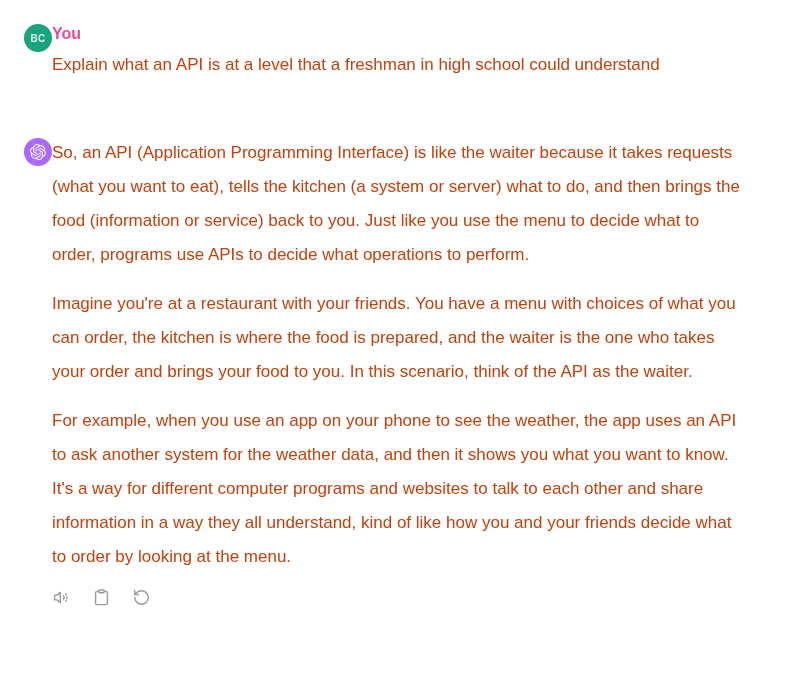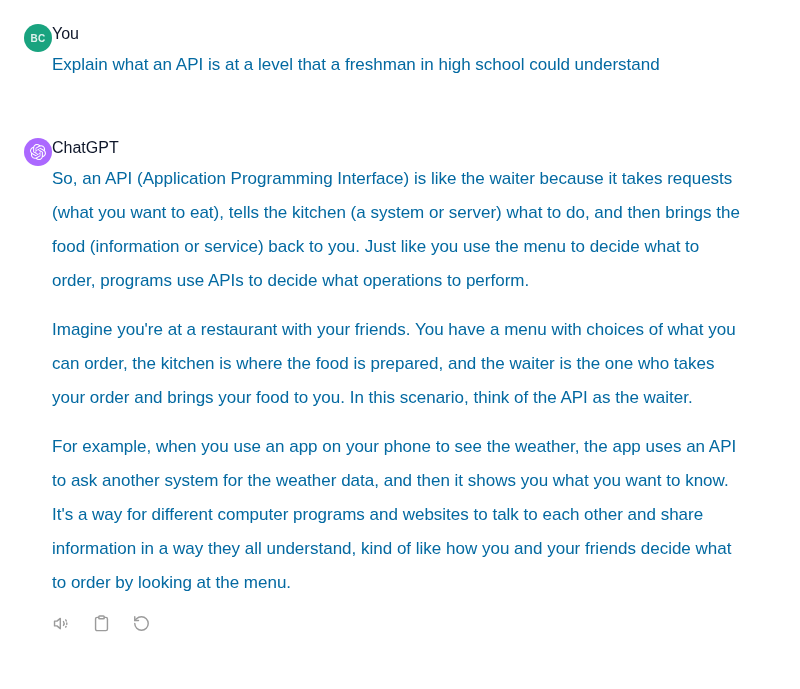--- a/index.html
+++ b/index.html
@@ -36,29 +36,29 @@
     font-weight: 700;
     color: rgba(255,255,255,0.85);
     letter-spacing: 0.3px;
   }
   .content {
     max-width: 692px;
     flex: 1;
   }
   .author {
     font-size: 16px;
-    font-weight: 400;
+    font-weight: 700;
     line-height: 24px;
     margin-bottom: 2px;
-    color: #0f172a;
+    color: #ec4899;
   }
   .msg-text, .content p {
     font-size: 17px;
     line-height: 34px;
-    color: #0369a1;
+    color: #c2410c;
   }
   .content p { margin-bottom: 15px; }
   .content p:last-of-type { margin-bottom: 12px; }
   .actions {
     display: flex;
     gap: 17px;
     align-items: center;
     margin-top: 4px;
     margin-left: -2px;
   }
@@ -92,21 +92,20 @@
 
   <div class="message assistant">
     <div class="avatar" style="background: rgb(171, 104, 255);">
       <span style="display:flex">
         <svg width="16" height="16" viewBox="0 0 24 24" fill="#ffffff" xmlns="http://www.w3.org/2000/svg">
           <path d="M22.2819 9.8211a5.9847 5.9847 0 0 0-.5157-4.9108 6.0462 6.0462 0 0 0-6.5098-2.9A6.0651 6.0651 0 0 0 4.9807 4.1818a5.9847 5.9847 0 0 0-3.9977 2.9 6.0462 6.0462 0 0 0 .7427 7.0966 5.98 5.98 0 0 0 .511 4.9107 6.051 6.051 0 0 0 6.5146 2.9001A5.9847 5.9847 0 0 0 13.2599 24a6.0557 6.0557 0 0 0 5.7718-4.2058 5.9894 5.9894 0 0 0 3.9977-2.9001 6.0557 6.0557 0 0 0-.7475-7.073zM13.2599 22.43a4.4755 4.4755 0 0 1-2.8764-1.0408l.1419-.0804 4.7783-2.7582a.7948.7948 0 0 0 .3927-.6813v-6.7369l2.02 1.1686a.071.071 0 0 1 .038.052v5.5826a4.504 4.504 0 0 1-4.4945 4.4944zm-9.6607-4.1254a4.4708 4.4708 0 0 1-.5346-3.0137l.142.0852 4.783 2.7582a.7712.7712 0 0 0 .7806 0l5.8428-3.3685v2.3324a.0804.0804 0 0 1-.0332.0615L9.74 19.9502a4.4992 4.4992 0 0 1-6.1408-1.6464zM2.3408 7.8956a4.485 4.485 0 0 1 2.3655-1.9728V11.6a.7664.7664 0 0 0 .3879.6765l5.8144 3.3543-2.0201 1.1685a.0757.0757 0 0 1-.071 0l-4.8303-2.7865a4.504 4.504 0 0 1-1.6464-6.1408zm16.5963 3.8558L13.1038 8.364 15.1192 7.2a.0757.0757 0 0 1 .071 0l4.8303 2.7913a4.4944 4.4944 0 0 1-.6765 8.1042v-5.6772a.79.79 0 0 0-.3879-.6765zm2.0107-3.0231l-.142-.0852-4.7735-2.7818a.7759.7759 0 0 0-.7854 0L9.409 9.2297V6.8974a.0662.0662 0 0 1 .0284-.0615l4.8303-2.7866a4.4992 4.4992 0 0 1 6.6802 4.66zM8.3065 12.863l-2.02-1.1638a.0804.0804 0 0 1-.038-.0567V6.0742a4.4992 4.4992 0 0 1 7.3757-3.4537l-.142.0805L8.704 5.459a.7948.7948 0 0 0-.3927.6813zm1.0976-2.3654l2.602-1.4998 2.6069 1.4998v2.9994l-2.5974 1.4997-2.6067-1.4997z"></path>
         </svg>
       </span>
     </div>
     <div class="content">
-      <div class="author">ChatGPT</div>
       <p>So, an API (Application Programming Interface) is like the waiter because it takes requests (what you want to eat), tells the kitchen (a system or server) what to do, and then brings the food (information or service) back to you. Just like you use the menu to decide what to order, programs use APIs to decide what operations to perform.</p>
       <p>Imagine you're at a restaurant with your friends. You have a menu with choices of what you can order, the kitchen is where the food is prepared, and the waiter is the one who takes your order and brings your food to you. In this scenario, think of the API as the waiter.</p>
       <p>For example, when you use an app on your phone to see the weather, the app uses an API to ask another system for the weather data, and then it shows you what you want to know. It's a way for different computer programs and websites to talk to each other and share information in a way they all understand, kind of like how you and your friends decide what to order by looking at the menu.</p>
 
       <div class="actions">
         <button class="action-btn" title="Read aloud">
           <span style="display:flex">
             <svg width="19" height="19" viewBox="0 0 24 24" fill="none" stroke="currentColor" stroke-width="1.8" stroke-linecap="round" stroke-linejoin="round">
               <path d="M10.5 5.5L6.2 9H3.2v6h3l4.3 3.5v-13z"></path>
               <path d="M14.5 9.6a4.2 4.2 0 0 1 0 4.8"></path>

